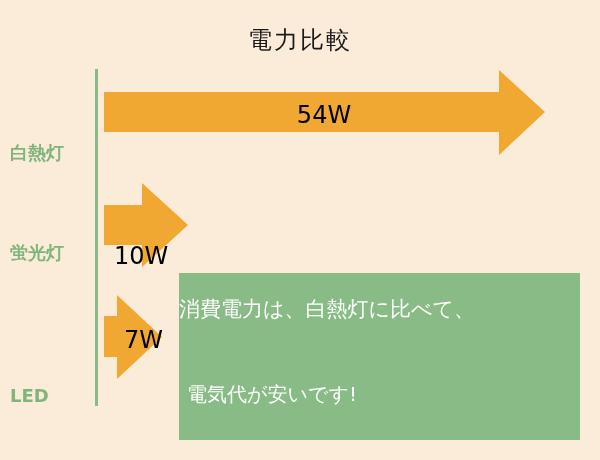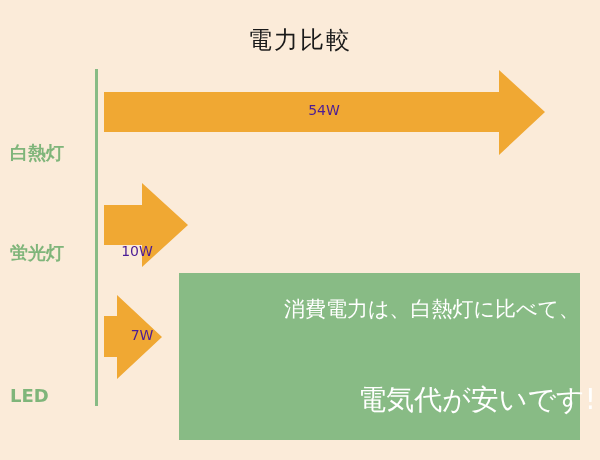--- a/index.html
+++ b/index.html
@@ -3,25 +3,25 @@
 <meta charset="utf-8">
 <style>
   * { margin:0; padding:0; box-sizing:border-box; }
   html, body { width:600px; height:460px; overflow:hidden; }
   body { background:#fbebd9; position:relative; font-family:"DejaVu Sans", sans-serif; }
   .title { position:absolute; left:0; width:600px; top:24px; text-align:center; font-size:24px; color:#1a1a1a; letter-spacing:2px; }
   .axis-line { position:absolute; left:95px; top:69px; width:3px; height:337px; background:#88bb85; }
   .cat-label { position:absolute; left:10px; width:70px; font-size:18px; font-weight:bold; color:#7fb57a; text-align:left;margin-top:41px; }
   .arrow { position:absolute; }
   .arrow svg { position:absolute; left:0; top:0; }
-  .arrow-label { position:absolute; font-size:14px; color:#4c1d95; text-align:center; line-height:1; }
-  .callout { position:absolute; left:179px; top:273px; width:401px; height:167px; background:#88bb85; color:#fff; text-align:right; }
+  .arrow-label { position:absolute; font-size:24px; color:#000000; text-align:center; line-height:1; }
+  .callout { position:absolute; left:179px; top:273px; width:401px; height:167px; background:#88bb85; color:#fff; text-align:left; }
   .callout .l1 { position:absolute; left:0; width:100%; top:22px; font-size:21px; }
   .callout .l2 { position:absolute; left:0; width:100%; top:56px; font-size:34px; }
-  .callout .l3 { position:absolute; left:16px; width:100%; top:108px; font-size:28px; }
+  .callout .l3 { position:absolute; left:8px; width:100%; top:108px; font-size:20px; }
 </style>
 </head>
 <body>
 
 <div class="title">電力比較</div>
 
 <div class="axis-line"></div>
 
 <div class="cat-label" style="top:100px;">白熱灯</div>
 <div class="cat-label" style="top:200px;">蛍光灯</div>

